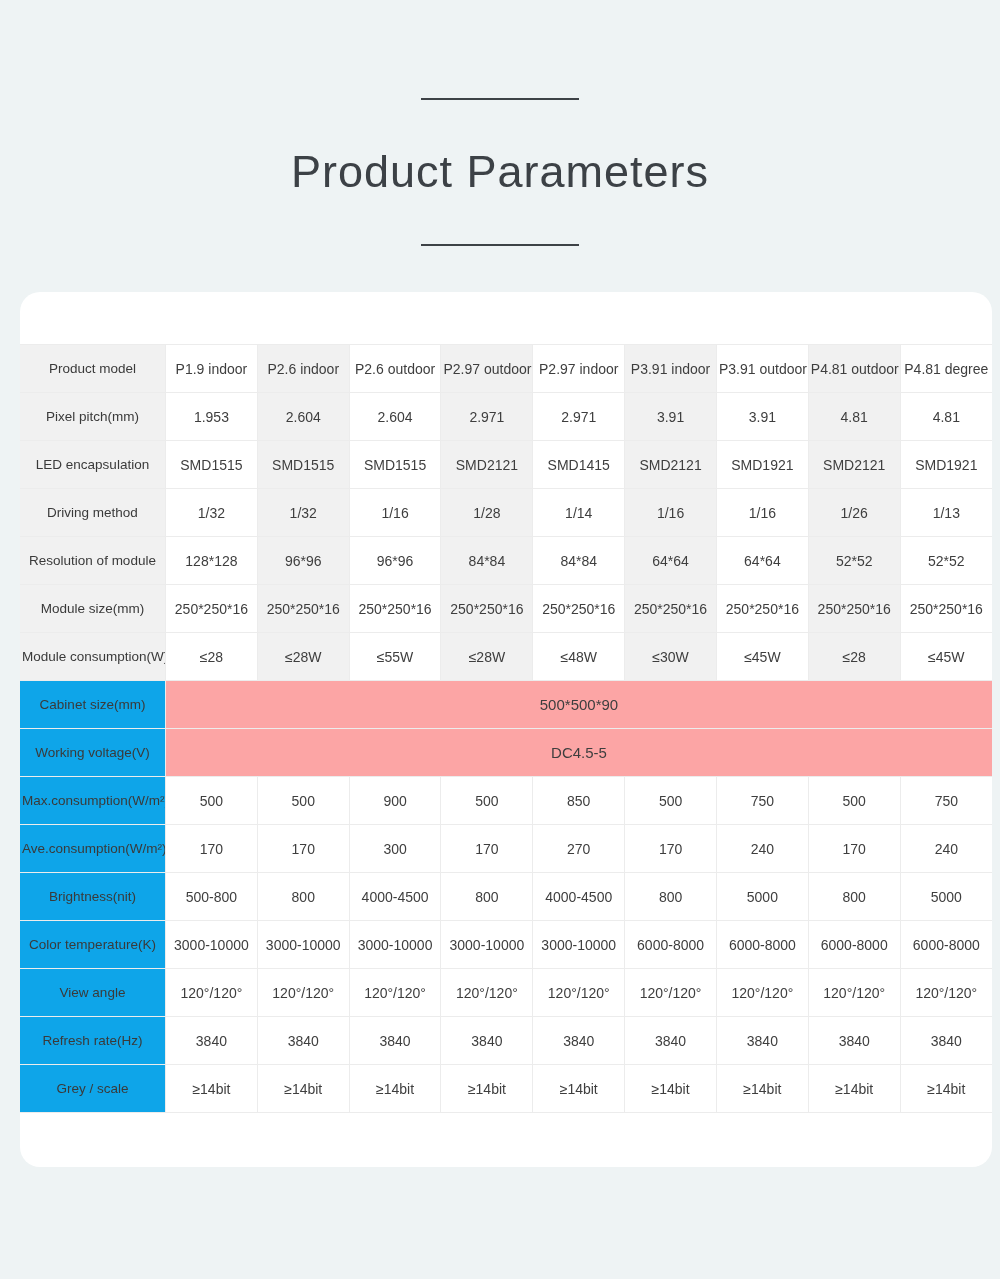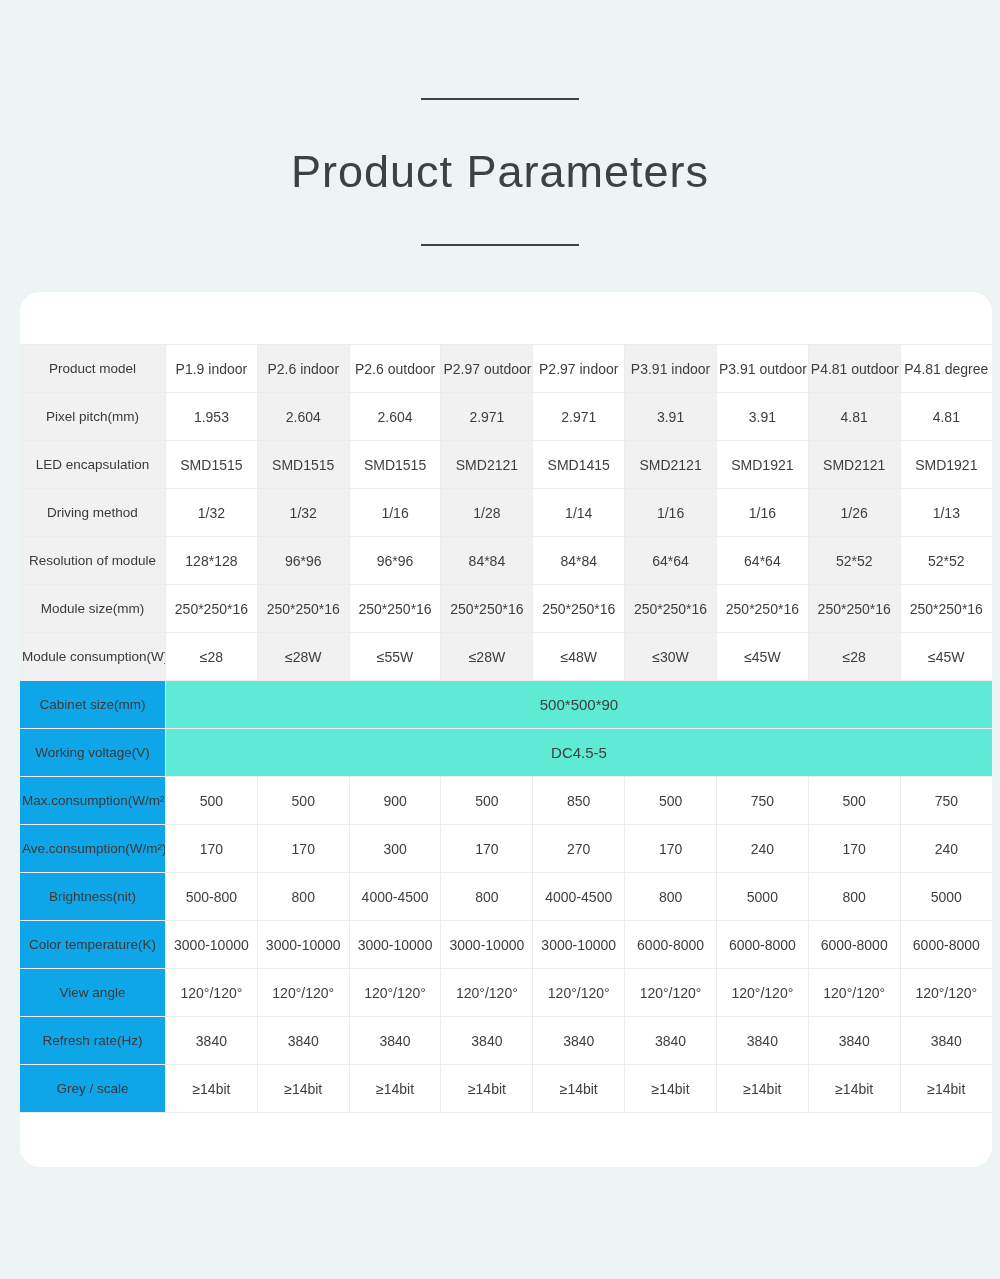--- a/index.html
+++ b/index.html
@@ -55,21 +55,21 @@
     width:141px;
     background:#0ea5e9;
     font-size:13.5px;
     color:#3a3a3a;
   }
   table.spec tr.striped td:nth-child(odd){
     background:#f1f1f1;
   }
   table.spec td.span-cell{
     font-size:15px;
-    background:#5eead4;
+    background:#fca5a5;
   }
   table.spec tr td{border-left-width:1px;}
   table.spec tr td:first-child{border-left:none;}
   table.spec tr td:last-child{border-right:none;}
 </style>
 </head>
 <body>
 
 <div class="title-wrap">
   <div class="title-line"></div>

